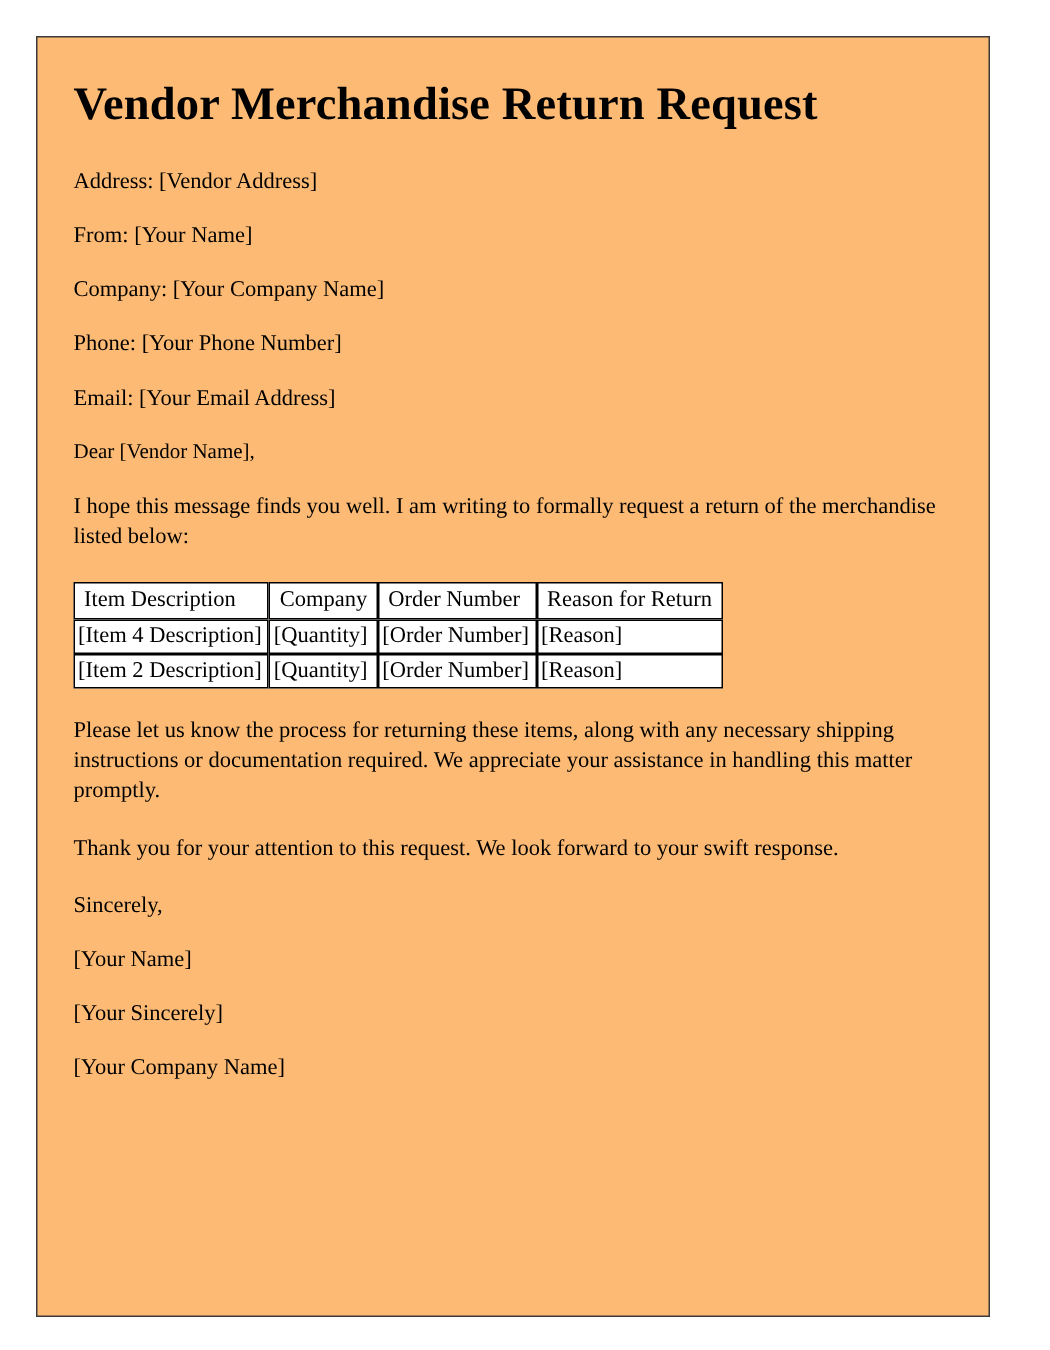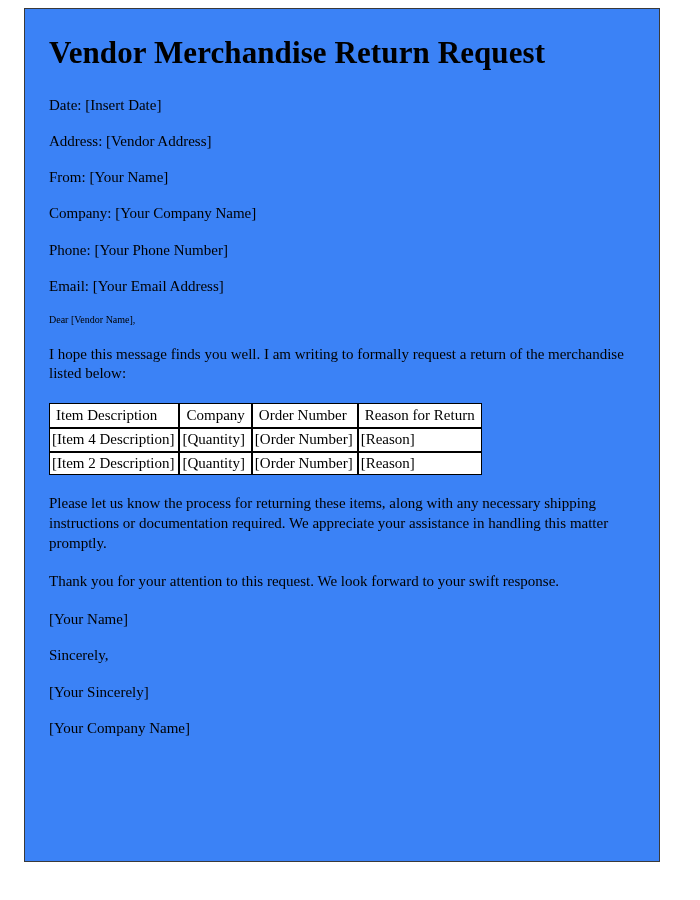--- a/index.html
+++ b/index.html
@@ -11,26 +11,26 @@
     width: 700px;
     height: 900px;
     font-family: "Liberation Serif", "DejaVu Serif", serif;
     color: #000000;
     overflow: hidden;
   }
 
   .page-frame {
     position: absolute;
     left: 24px;
-    top: 8px;
+    top: 24px;
     width: 636px;
     height: 854px;
     border: 1.5px solid #3a3a3a;
     box-sizing: border-box;
-    background: #3b82f6;
+    background: #fdba74;
   }
 
   .page-body {
     padding: 26px 24px 0 24px;
   }
 
   .doc-title {
     font-family: "Liberation Serif", "DejaVu Serif", serif;
     font-size: 31px;
     font-weight: bold;
@@ -41,21 +41,21 @@
   }
 
   .field-line {
     font-size: 15px;
     line-height: 1.15;
     margin: 0 0 19px 0;
     white-space: nowrap;
   }
 
   .salutation {
-    font-size: 10px;
+    font-size: 14px;
     line-height: 1.15;
     margin: 0 0 19px 0;
   }
 
   .para {
     font-size: 15px;
     line-height: 1.32;
     margin: 0 0 19px 0;
     max-width: 592px;
   }
@@ -95,21 +95,20 @@
   }
 </style>
 </head>
 <body>
 
 <div class="page-frame">
   <div class="page-body">
 
     <h1 class="doc-title">Vendor Merchandise Return Request</h1>
 
-    <div class="field-line">Date: [Insert Date]</div>
     <div class="field-line">Address: [Vendor Address]</div>
     <div class="field-line">From: [Your Name]</div>
     <div class="field-line">Company: [Your Company Name]</div>
     <div class="field-line">Phone: [Your Phone Number]</div>
     <div class="field-line">Email: [Your Email Address]</div>
 
     <div class="salutation">Dear [Vendor Name],</div>
 
     <p class="para">I hope this message finds you well. I am writing to formally request a return of the merchandise listed below:</p>
 
@@ -135,20 +134,20 @@
           <td>[Order Number]</td>
           <td>[Reason]</td>
         </tr>
       </tbody>
     </table>
 
     <p class="para para-tight">Please let us know the process for returning these items, along with any necessary shipping instructions or documentation required. We appreciate your assistance in handling this matter promptly.</p>
 
     <p class="para">Thank you for your attention to this request. We look forward to your swift response.</p>
 
+    <div class="sig-line">Sincerely,</div>
+
     <div class="sig-line">[Your Name]</div>
-
-    <div class="sig-line">Sincerely,</div>
     <div class="sig-line">[Your Sincerely]</div>
     <div class="sig-line">[Your Company Name]</div>
 
   </div>
 </div>
 
 </body></html>

